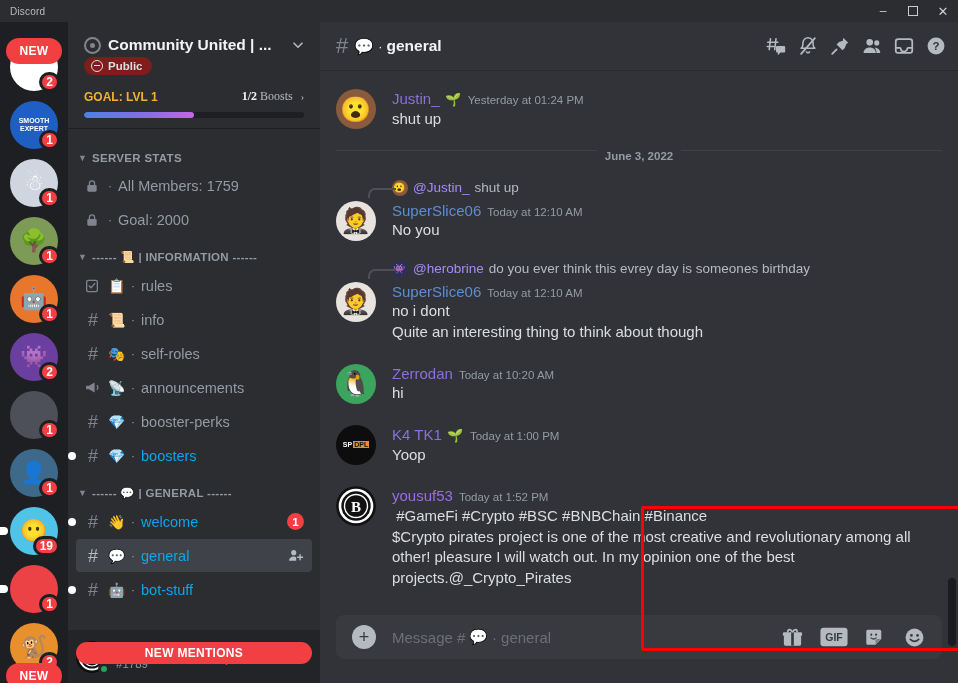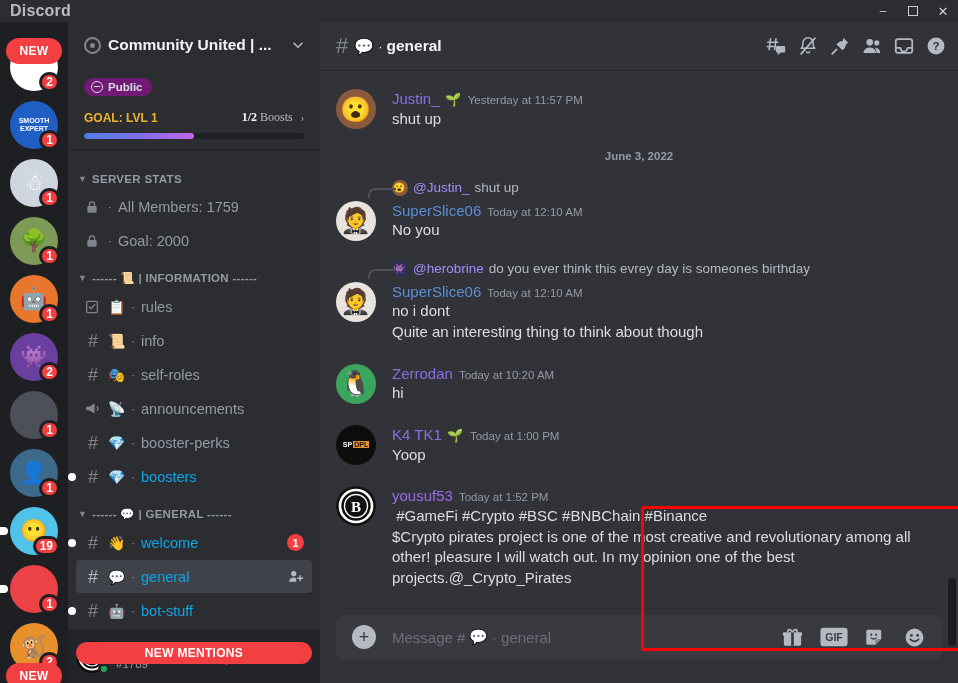--- a/index.html
+++ b/index.html
@@ -7,21 +7,21 @@
   body {
     font-family: "Liberation Sans", sans-serif;
     background:#36393f; color:#dcddde; font-size:13px;
     -webkit-font-smoothing: antialiased;
   }
   
   #titlebar{
     height:22px; background:#2b2d31; display:flex; align-items:center;
     padding:0 0 0 10px; position:relative; z-index:50;
   }
-  #titlebar .t{ font-size:16px; font-weight:bold; color:#b9bbbe; letter-spacing:.2px;}
+  #titlebar .t{ font-size:10px; font-weight:normal; color:#b9bbbe; letter-spacing:.2px;}
   #winbtns{ margin-left:auto; display:flex; height:22px;}
   #winbtns div{ width:30px; height:22px; display:flex; align-items:center; justify-content:center;
     color:#c9ccd1; font-size:12px;}
   #winbtns div:last-child{ font-size:13px;}
   
   #shell{ display:flex; height:661px; position:relative;}
   
   #rail{
     width:68px; background:#1e1f22; flex:0 0 68px; position:relative;
     padding-top:2px; overflow:hidden;
@@ -44,22 +44,22 @@
   
   #sidebar{ width:252px; flex:0 0 252px; background:#2b2d31; display:flex; flex-direction:column; position:relative;}
   #guildhdr{ padding:14px 16px 10px 16px; }
   #guildhdr .row1{ display:flex; align-items:center; gap:7px;}
   .globe{ width:17px;height:17px;border-radius:50%;border:2px solid #84858a;flex:0 0 17px;
     position:relative;}
   .globe:after{content:"";position:absolute;left:4px;top:4px;width:5px;height:5px;border-radius:50%;
     background:#84858a;}
   #guildname{ font-size:15.5px; font-weight:bold; color:#f2f3f5; white-space:nowrap;}
   .chev{ margin-left:auto; color:#b5bac1; font-size:11px;}
-  #publicbadge{ margin-top:24px; display:inline-flex; align-items:center; gap:5px;
-    background:#701a75; border-radius:11px; padding:3px 9px 3px 7px; font-size:11.5px;
+  #publicbadge{ margin-top:3px; display:inline-flex; align-items:center; gap:5px;
+    background:#7f1d1d; border-radius:11px; padding:3px 9px 3px 7px; font-size:11.5px;
     font-weight:bold; color:#dbdee1;}
   .mini-globe{width:12px;height:12px;border-radius:50%;border:1.6px solid #dbdee1;position:relative;}
   .mini-globe:after{content:"";position:absolute;left:2px;top:3.5px;width:6px;height:1.4px;background:#dbdee1;}
   #goalrow{ margin-top:14px; display:flex; align-items:center;}
   #goallabel{ font-size:12px; font-weight:bold; color:#f0b232;}
   #boostinfo{ margin-left:auto; font-size:12px; color:#b5bac1;font-family:Liberation Serif, serif;}
   #boostinfo b{color:#f2f3f5;}
   #boostinfo .arr{ margin-left:5px; font-size:10px;}
   #bar{ margin-top:8px; height:6px; border-radius:3px; background:#1e1f22; overflow:hidden;}
   #barfill{ height:100%; border-radius:3px;
@@ -134,21 +134,21 @@
   
   .reply{ display:flex; align-items:center; gap:5px; margin-left:40px; position:relative;
     height:18px; margin-bottom:2px;}
   .replyspine{ position:absolute; left:-24px; top:9px; width:28px; height:10px;
     border-left:2px solid #4e5058; border-top:2px solid #4e5058; border-top-left-radius:7px;}
   .replyav{ width:16px;height:16px;border-radius:50%; overflow:hidden; flex:0 0 16px;
     display:flex;align-items:center;justify-content:center;}
   .replyname{ font-size:13.5px; color:#a78bfa;}
   .replytext{ font-size:13.5px; color:#b5bac1; white-space:nowrap; overflow:hidden;}
   
-  .datediv{ display:flex; align-items:center; margin:18px 16px 12px 16px;flex-direction:column;}
+  .datediv{ display:flex; align-items:flex-start; margin:18px 16px 12px 16px;}
   .datediv .ln{ flex:1; height:1px; background:#3f4147;}
   .datediv .dt{ font-size:11.5px; font-weight:bold; color:#949ba4; padding:0 8px;}
   
   #highlight{ position:absolute; left:321px; top:484px; width:600px; height:145px;
     border:3px solid #ff0000; border-radius:2px; pointer-events:none; z-index:30;}
   
   #composer{ padding:0 16px 24px 16px;}
   #cbox{ background:#383a40; border-radius:8px; min-height:44px; display:flex; align-items:center;
     padding:0 16px 0 16px;}
   #plus{ width:24px;height:24px;border-radius:50%; background:#b5bac1; color:#383a40;
@@ -490,21 +490,21 @@
 
     <div id="msgs">
         <div class="msg">
           <div class="av">
             <div style="width:40px;height:40px;background:#8a5a3c;display:flex;align-items:center;justify-content:center;font-size:25px">😮</div>
           </div>
           <div class="mbody">
             <div class="mhdr">
               <span class="mname" style="color: rgb(139, 111, 224);">Justin_</span>
               <span class="mbadge">🌱</span>
-              <span class="mtime">Yesterday at 11:57 PM</span>
+              <span class="mtime">Yesterday at 01:24 PM</span>
             </div>
             <div class="mtext">shut up</div>
           </div>
         </div>
         <div class="datediv">
           <span class="ln"></span>
           <span class="dt">June 3, 2022</span>
           <span class="ln"></span>
         </div>
         <div class="reply" style="margin-top: 17px; margin-left: 72px;">

